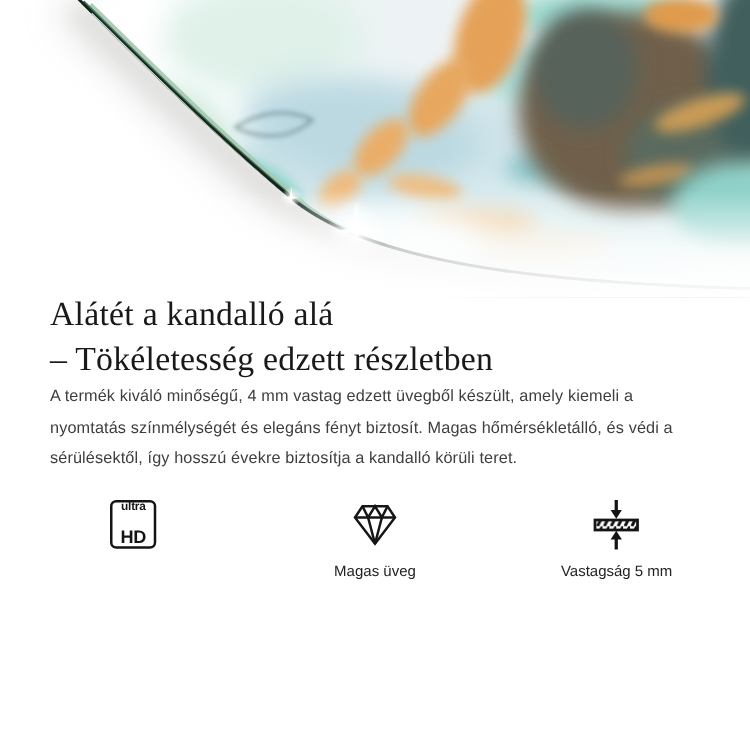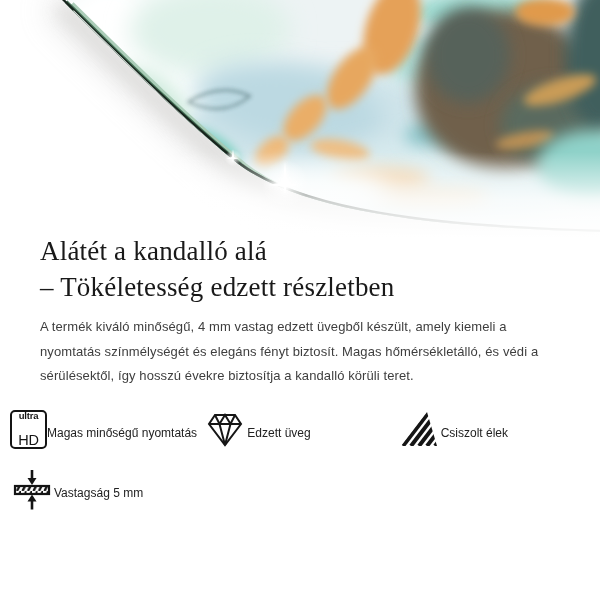--- a/index.html
+++ b/index.html
@@ -12,37 +12,37 @@
   .hero{position:absolute;top:0;left:0;width:600px;height:238px;}
   .content{position:absolute;top:228px;left:0;width:600px;padding:0 40px;box-sizing:border-box;}
   .title{
     margin:6px 0 0 0;
     font-family:"Liberation Serif", serif;
     font-weight:400;font-size:27px;line-height:1.32;color:#191919;
     letter-spacing:0.2px;
   }
   .title span{display:block;}
   .desc{
-    margin:10px 0 0 0;width:516px;
+    margin:0 0 0 0;width:516px;
     font-size:13px;line-height:1.87;color:#3e3e3e;letter-spacing:0.1px;
   }
   .features{
     margin:18px -30px 0 -30px;
     display:grid;grid-template-columns:1fr 1fr 1fr;row-gap:14px;
   }
-  .feature{display:flex;flex-direction:row;align-items:center;}
+  .feature{display:flex;flex-direction:column;align-items:center;}
   .feature .iconbox{height:46px;display:flex;align-items:center;justify-content:center;}
   .feature .label{margin-top:8px;font-size:12px;color:#222222;line-height:1.2;}
   .uhd-box{
     width:33px;height:35px;border:2.5px solid #141414;border-radius:5px;
     display:flex;flex-direction:column;align-items:center;justify-content:center;
     color:#141414;line-height:1;
   }
   .uhd-top{font-size:9.5px;font-weight:700;letter-spacing:-0.2px;}
-  .uhd-bottom{font-size:14.5px;font-weight:400;margin-top:13px;letter-spacing:-0.3px;}
+  .uhd-bottom{font-size:14.5px;font-weight:700;margin-top:13px;letter-spacing:-0.3px;}
   .icon-svg{display:block;}
 </style>
 </head>
 <body>
 
 <div class="hero">
   <svg class="icon-svg" width="600" height="238" viewBox="0 0 600 238">
     <defs>
       <filter id="f2" x="-60%" y="-60%" width="220%" height="220%">
           <feGaussianBlur stdDeviation="2"></feGaussianBlur>
@@ -151,55 +151,35 @@
   <div class="features">
 
 
     <div class="feature">
       <div class="iconbox">
         <div class="uhd-box">
           <span class="uhd-top">ultra</span>
           <span class="uhd-bottom">HD</span>
         </div>
       </div>
-      <div class="label">Magas minőségű nyomtatás</div>
     </div>
 
 
     <div class="feature">
       <div class="iconbox">
         <svg class="icon-svg" width="44" height="44" viewBox="0 0 44 44" fill="none" stroke="#161616" stroke-width="2" stroke-linejoin="miter">
           <path d="M12,8 L32,8 L38,17 L22,38 L6,17 Z"></path>
           <path d="M6,17 L38,17"></path>
           <path d="M12,8 L16.5,17 L22,8 L27.5,17 L32,8"></path>
           <path d="M16.5,17 L22,38 M27.5,17 L22,38"></path>
         </svg>
       </div>
-      <div class="label">Edzett üveg</div>
+      <div class="label">Magas üveg</div>
     </div>
 
-    <div class="feature">
-      <div class="iconbox">
-        <svg class="icon-svg" width="44" height="44" viewBox="0 0 44 44">
-          <defs>
-            <clipPath id="triClip">
-                <path d="M4,39 L40,39 L30,5 Z"></path>
-              </clipPath>
-          </defs>
-          <g clip-path="url(#triClip)" stroke="#151515" stroke-width="4">
-            <line x1="6" y1="39" x2="32" y2="5"></line>
-            <line x1="14" y1="39" x2="40" y2="5"></line>
-            <line x1="22" y1="39" x2="48" y2="5"></line>
-            <line x1="30" y1="39" x2="56" y2="5"></line>
-            <line x1="38" y1="39" x2="64" y2="5"></line>
-          </g>
-        </svg>
-      </div>
-      <div class="label">Csiszolt élek</div>
-    </div>
 
     <div class="feature">
       <div class="iconbox">
         <svg class="icon-svg" width="44" height="44" viewBox="0 0 44 44">
           <defs>
             <pattern id="hatchP" width="5.5" height="8" patternUnits="userSpaceOnUse">
               <path d="M5.5,0 L1.5,8" stroke="#141414" stroke-width="2.4"></path>
             </pattern>
           </defs>
           <line x1="22" y1="3" x2="22" y2="11.5" stroke="#141414" stroke-width="2.6"></line>

